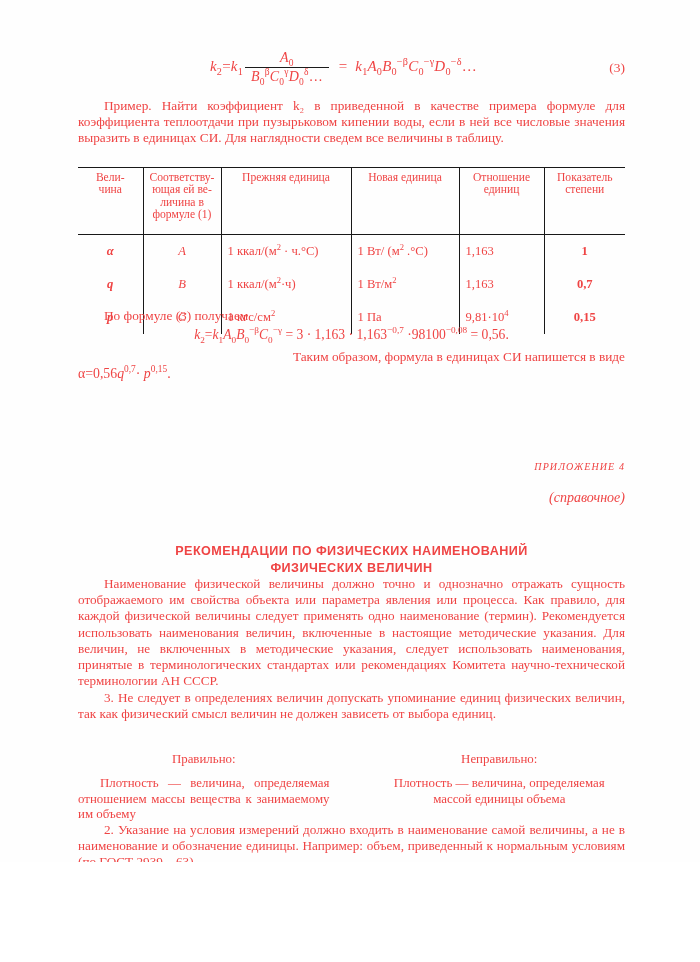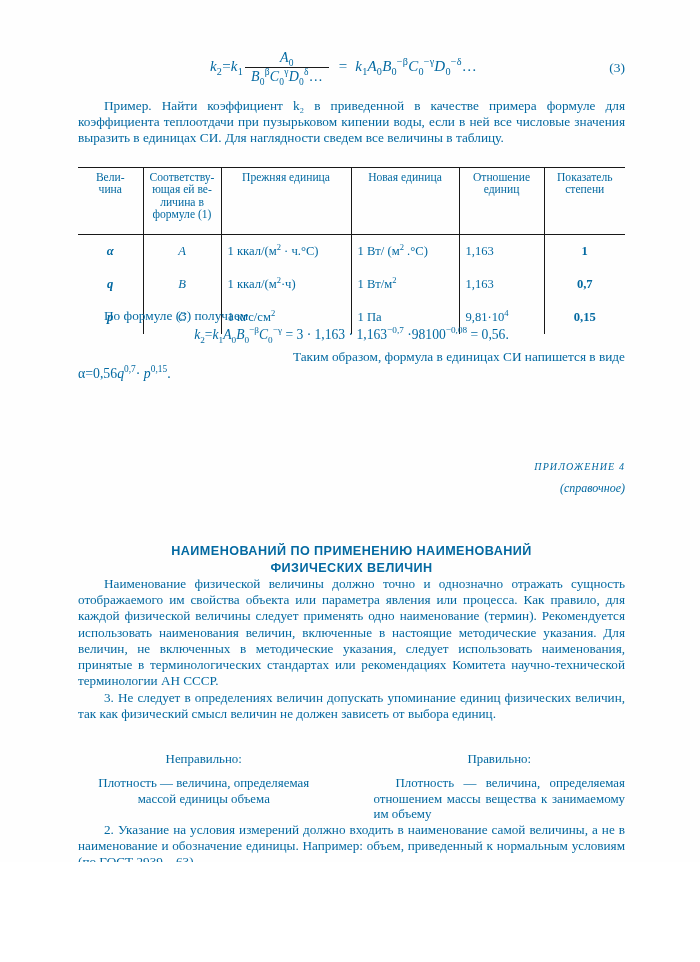--- a/index.html
+++ b/index.html
@@ -6,21 +6,21 @@
   html, body {
     margin: 0;
     padding: 0;
     background: #ffffff;
   }
   .page {
     position: relative;
     width: 700px;
     height: 862px;
     background: #fefefe;
-    color: #0369a1;
+    color: #ef4444;
     font-family: "Liberation Serif", "DejaVu Serif", serif;
     overflow: hidden;
     box-sizing: border-box;
   }
   .just-last{ text-align: justify; text-align-last: left; }
   .bold     { font-weight: normal; }
   .mathit   { font-family: "Liberation Serif", "DejaVu Serif", serif; font-style: italic; }
 
   sub, sup {
     font-size: 68%;
@@ -170,23 +170,23 @@
     top: 461px;
     text-align: right;
     font-style: italic;
   }
   .appendix .a1 {
     font-size: 10px;
     letter-spacing: 1.1px;
     display: block;
   }
   .appendix .a2 {
-    font-size: 12px;
+    font-size: 14px;
     display: block;
-    margin-top: 9px;
+    margin-top: 18px;
   }
 
   .sec-title {
     position: absolute;
     left: 78px;
     top: 543px;
     width: 547px;
     text-align: center;
     font-family: "Liberation Sans", "DejaVu Sans", sans-serif;
     font-weight: bold;
@@ -326,41 +326,41 @@
   <div class="formula-final">
     α=0,56<span class="mathit">q</span><sup>0,7</sup>· <span class="mathit">p</span><sup>0,15</sup>.
   </div>
 
   <div class="appendix">
     <span class="a1">ПРИЛОЖЕНИЕ 4</span>
     <span class="a2">(справочное)</span>
   </div>
 
   <div class="sec-title">
-    <span>НАИМЕНОВАНИЙ ПО ПРИМЕНЕНИЮ НАИМЕНОВАНИЙ</span><br>
+    <span>РЕКОМЕНДАЦИИ ПО ФИЗИЧЕСКИХ НАИМЕНОВАНИЙ</span><br>
     <span>ФИЗИЧЕСКИХ ВЕЛИЧИН</span>
   </div>
 
   <div class="body-p just-last" id="p-intro">
     <span class="indent"></span><span>Наименование физической величины должно точно и однозначно отражать сущность отображаемого им свойства объекта или параметра явления или процесса. Как правило, для каждой физической величины следует применять одно наименование (термин). Рекомендуется использовать наименования величин, включенные в настоящие методические указания. Для величин, не включенных в методические указания, следует использовать наименования, принятые в терминологических стандартах или рекомендациях Комитета научно-технической терминологии АН СССР.</span>
   </div>
 
   <div class="body-p just-last" id="p-item1">
     <span class="indent"></span><span>3. Не следует в определениях величин допускать упоминание единиц физических величин, так как физический смысл величин не должен зависеть от выбора единиц.</span>
   </div>
 
   <div class="cols">
+    <div class="col left-col">
+      <h4>Правильно:</h4>
+      <p><span class="indent"></span><span>Плотность — величина, определяемая отношением  массы вещества к занимаемому им объему</span></p>
+    </div>
     <div class="col right-col">
       <h4>Неправильно:</h4>
       <p><span>Плотность — величина, определяемая массой единицы объема</span></p>
     </div>
-    <div class="col left-col">
-      <h4>Правильно:</h4>
-      <p><span class="indent"></span><span>Плотность — величина, определяемая отношением  массы вещества к занимаемому им объему</span></p>
-    </div>
   </div>
 
   <div class="body-p just-last" id="p-item2">
     <span class="indent"></span><span>2. Указание на условия измерений должно входить в наименование самой величины, а не в наименование и обозначение единицы. Например: объем, приведенный к нормальным условиям (по ГОСТ 2939—63).</span>
   </div>
 
   <div class="folio">52</div>
 
 </div>
 

